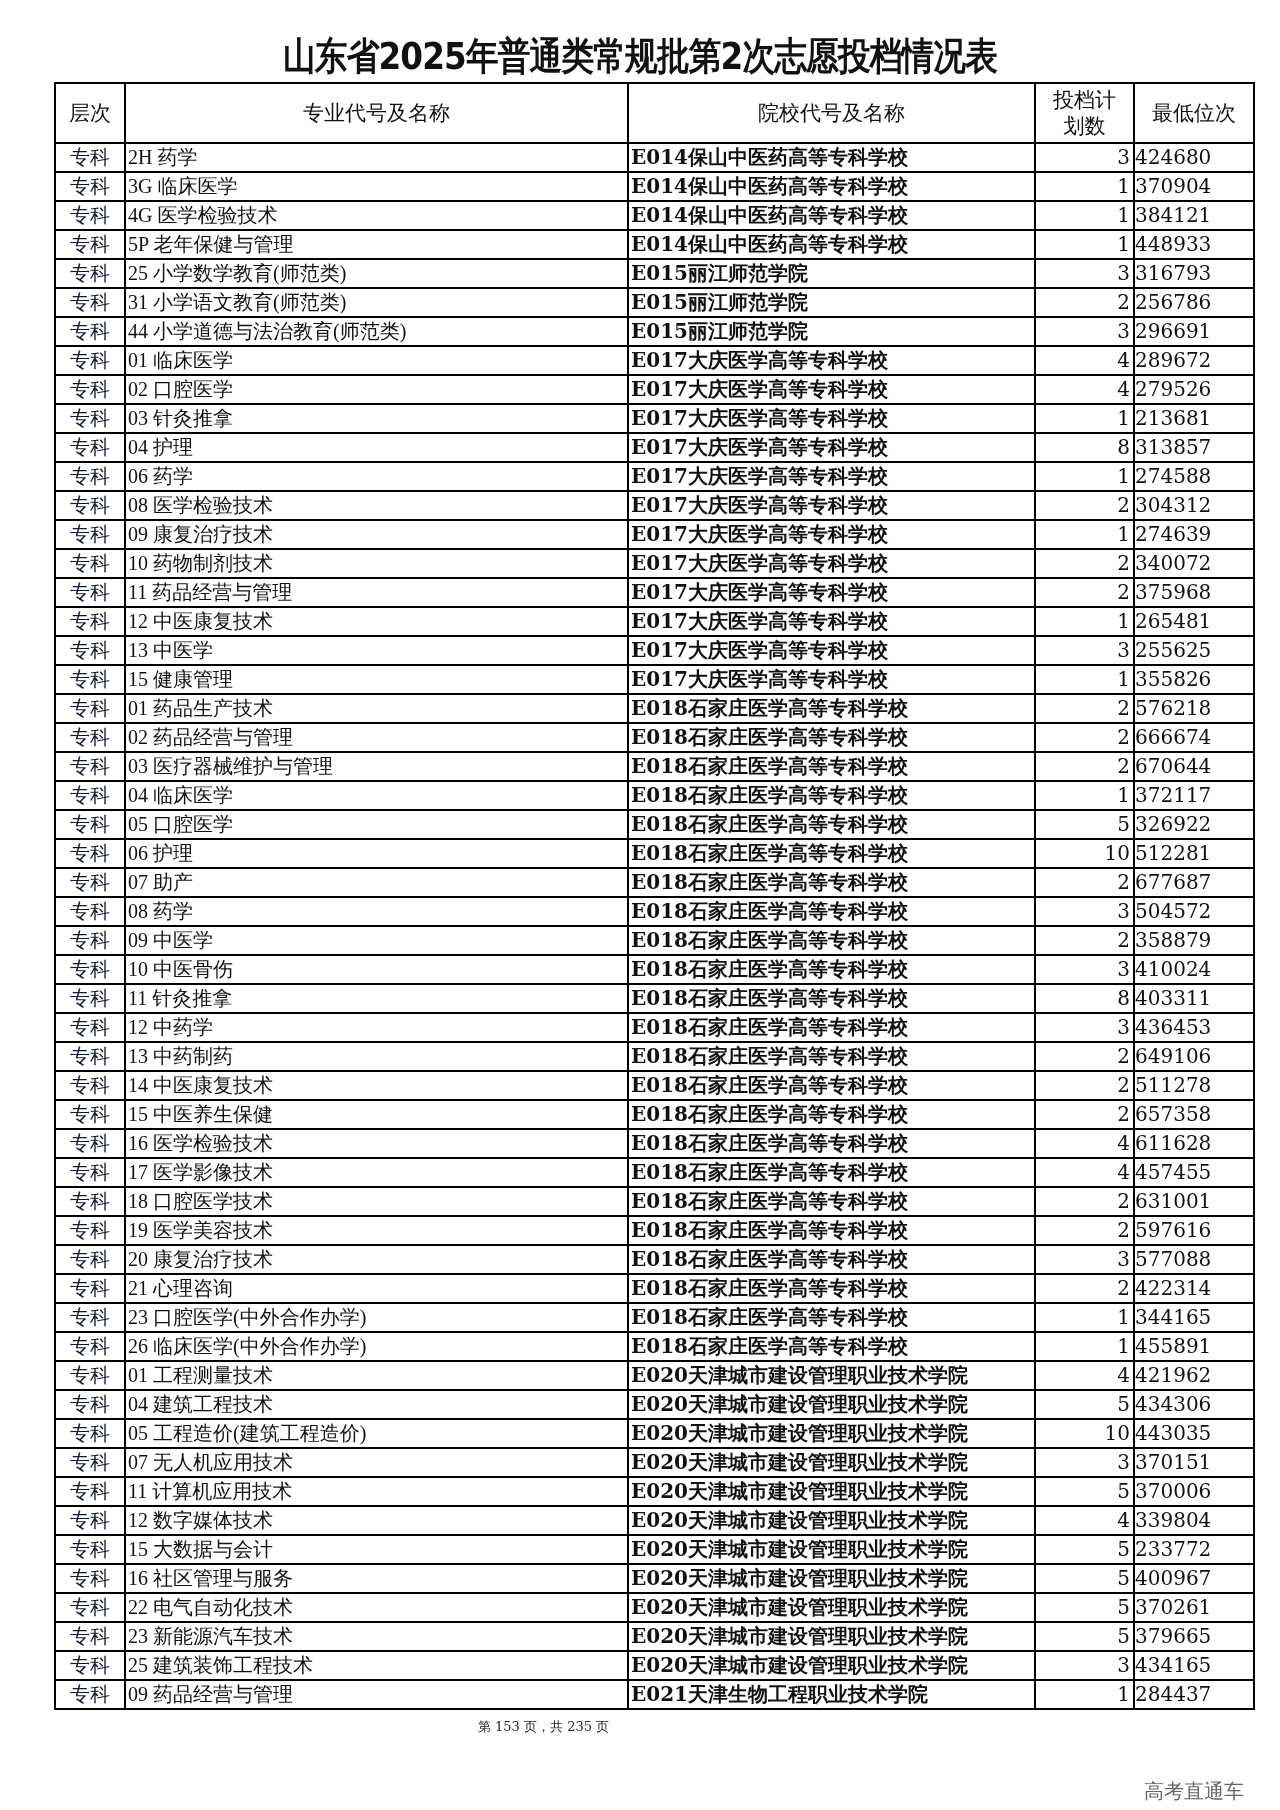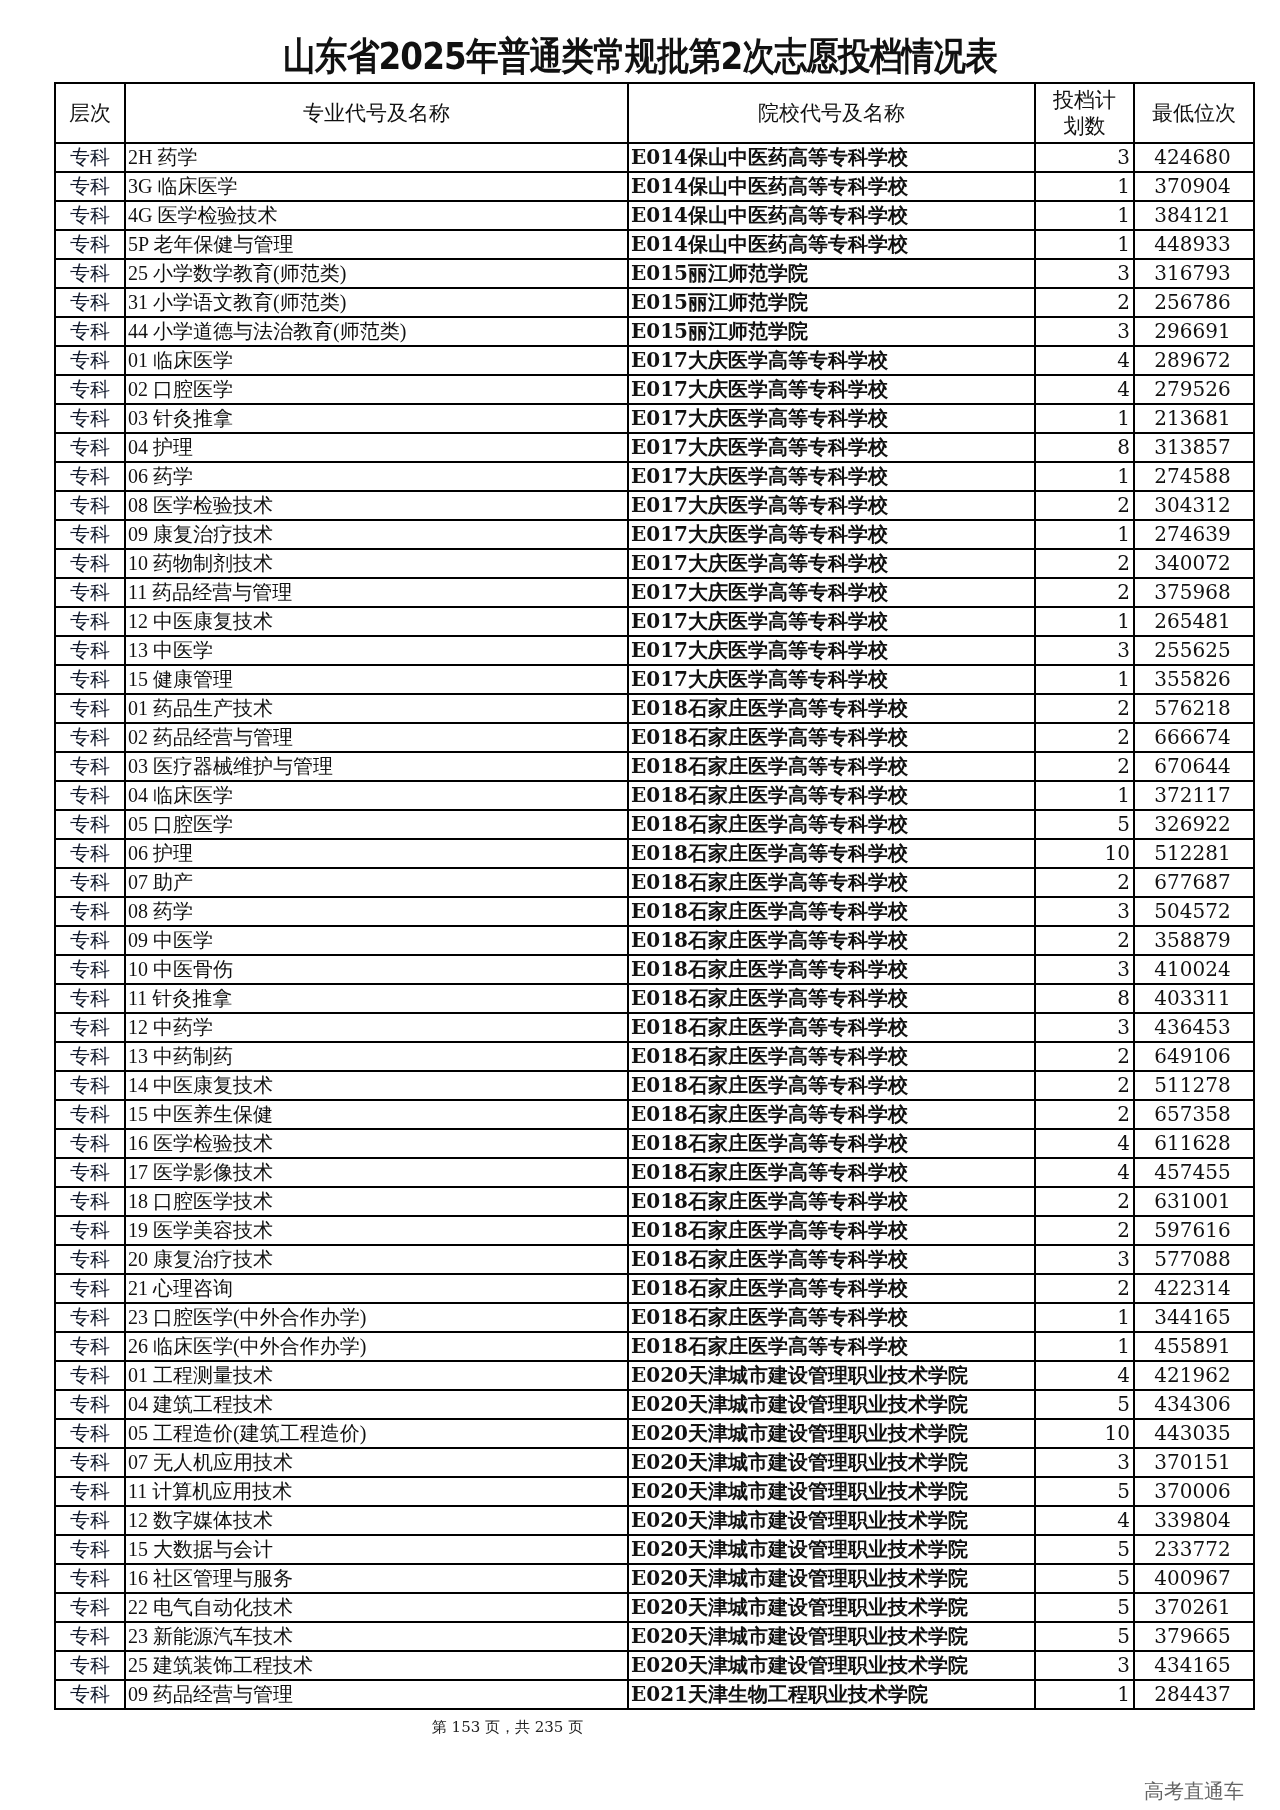--- a/index.html
+++ b/index.html
@@ -24,24 +24,24 @@
   }
   .grid th {
     height: 58px; font-family: "DejaVu Sans", "Liberation Sans", sans-serif;
     font-weight: normal; font-size: 21px; line-height: 26px; text-align: center;
   }
   .grid td { height: 27px; font-size: 20px; line-height: 27px; }
   .c-level { text-align: center; color: #0f172a; }
   .c-major { text-align: left; padding-left: 2px !important; font-family: Liberation Serif, serif; }
   .c-school { text-align: left; padding-left: 2px !important; font-weight: bold; }
   .c-num { text-align: right; padding-right: 3px !important; }
-  .c-rank { text-align: center; padding-right: 3px !important; }
+  .c-rank { text-align: left; padding-right: 3px !important; }
   .footer {
     position: absolute; left: 0; width: 1015px; top: 1718px; text-align: center;
-    font-size: 15px; color: #222;
+    font-size: 13px; color: #222; padding-left: 36px;
   }
   .watermark {
     position: absolute; right: 36px; top: 1778px;
     font-family: Liberation Serif, serif;
     font-size: 20px; color: #666;
   }
 </style>
 </head>
 <body>
 

